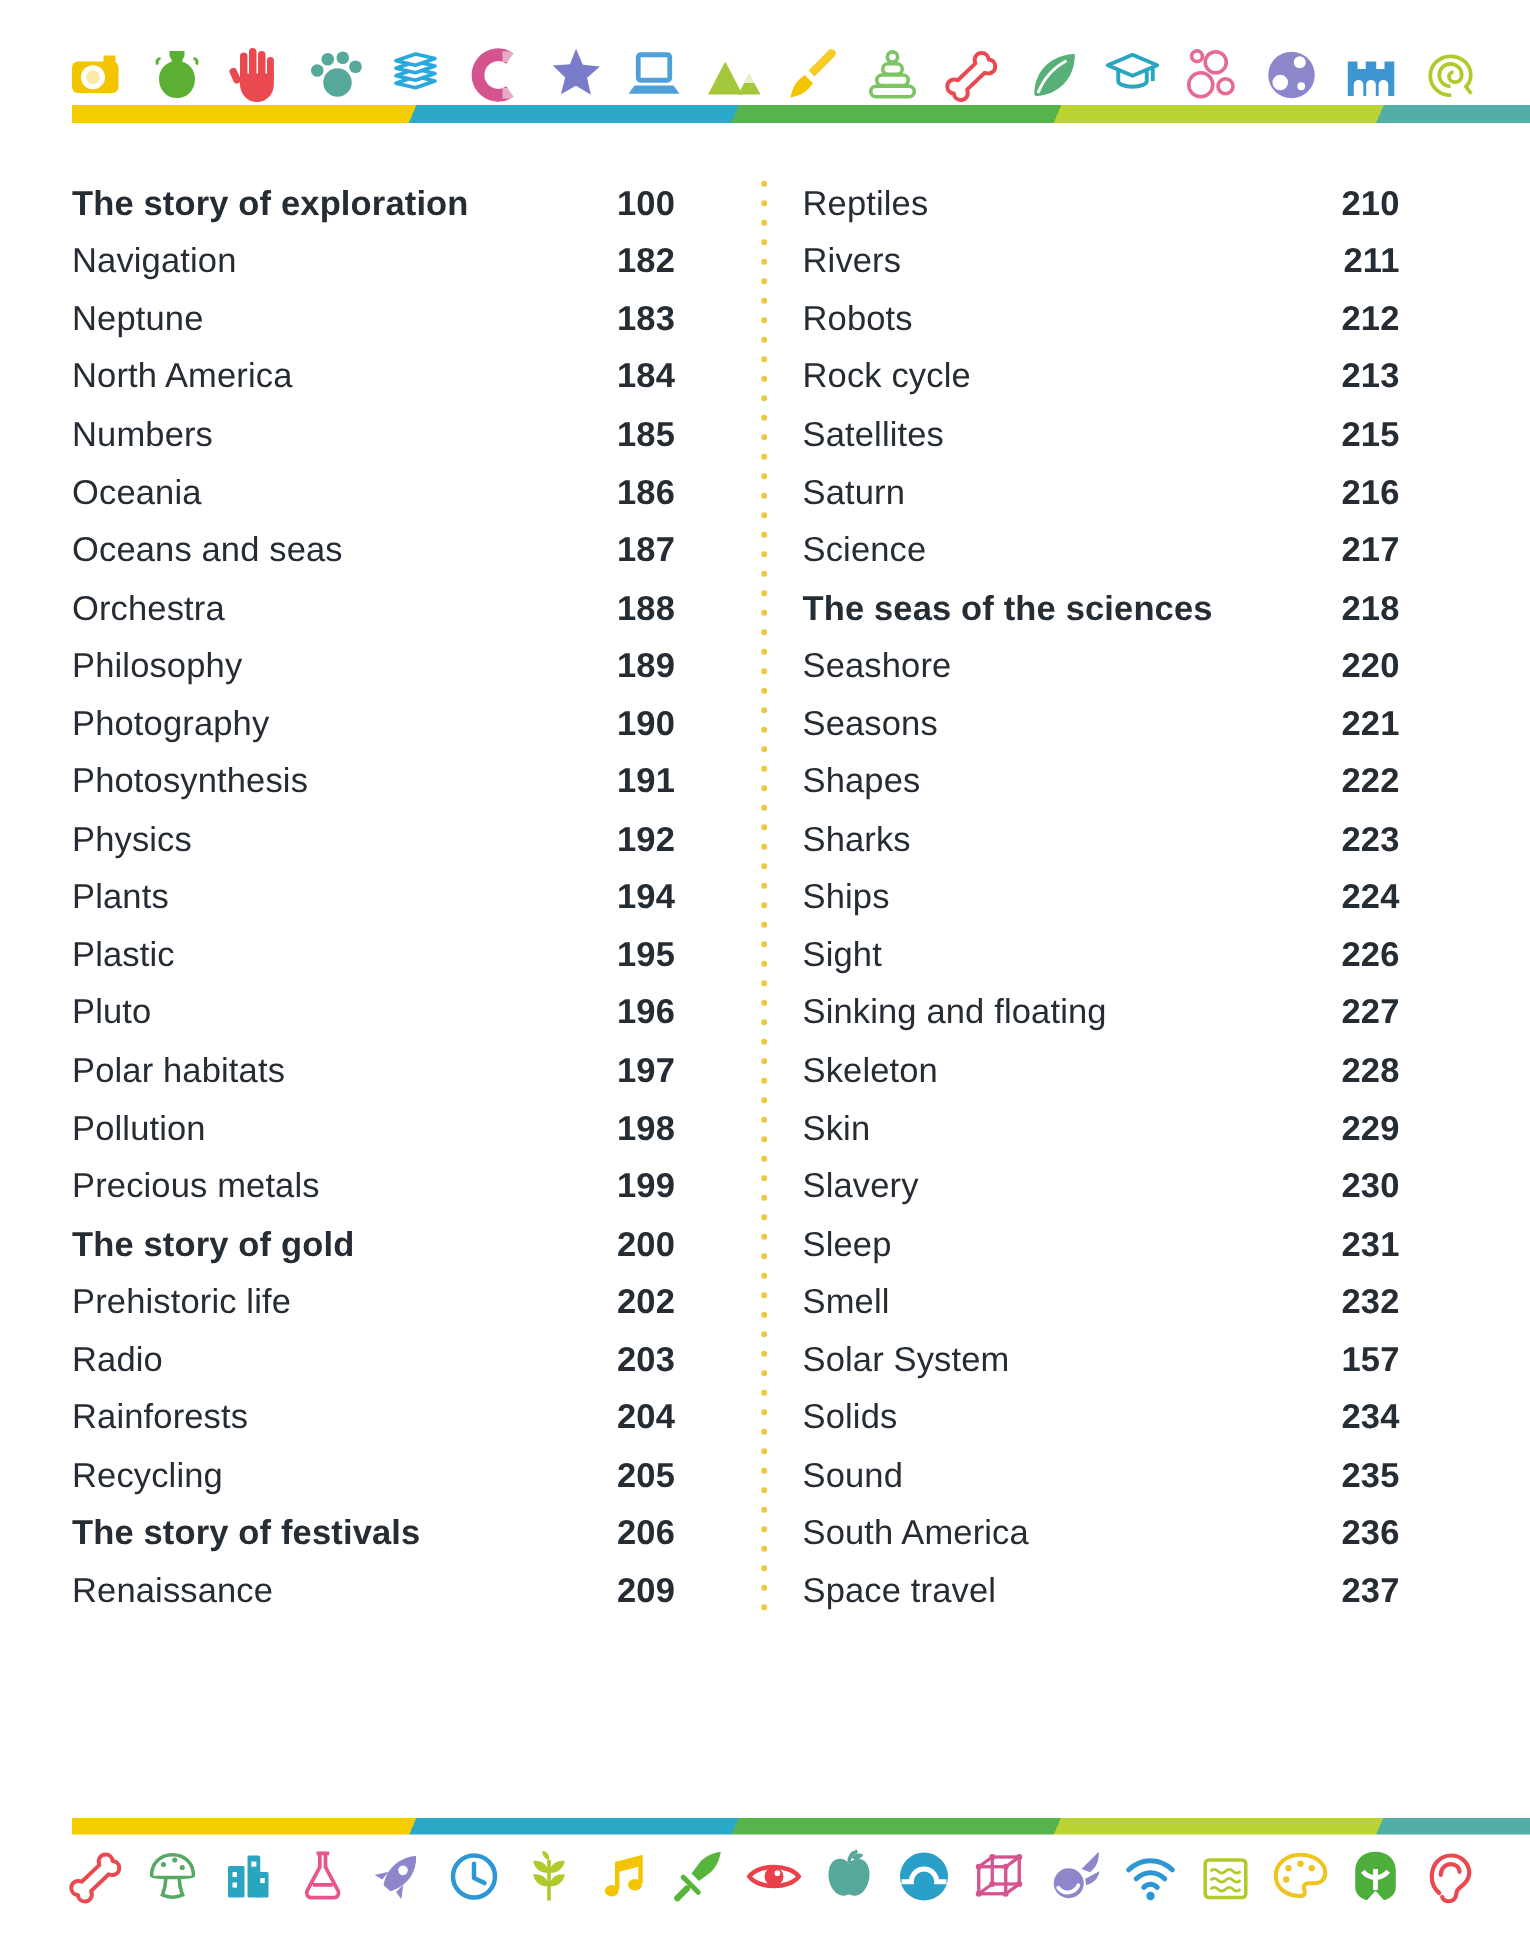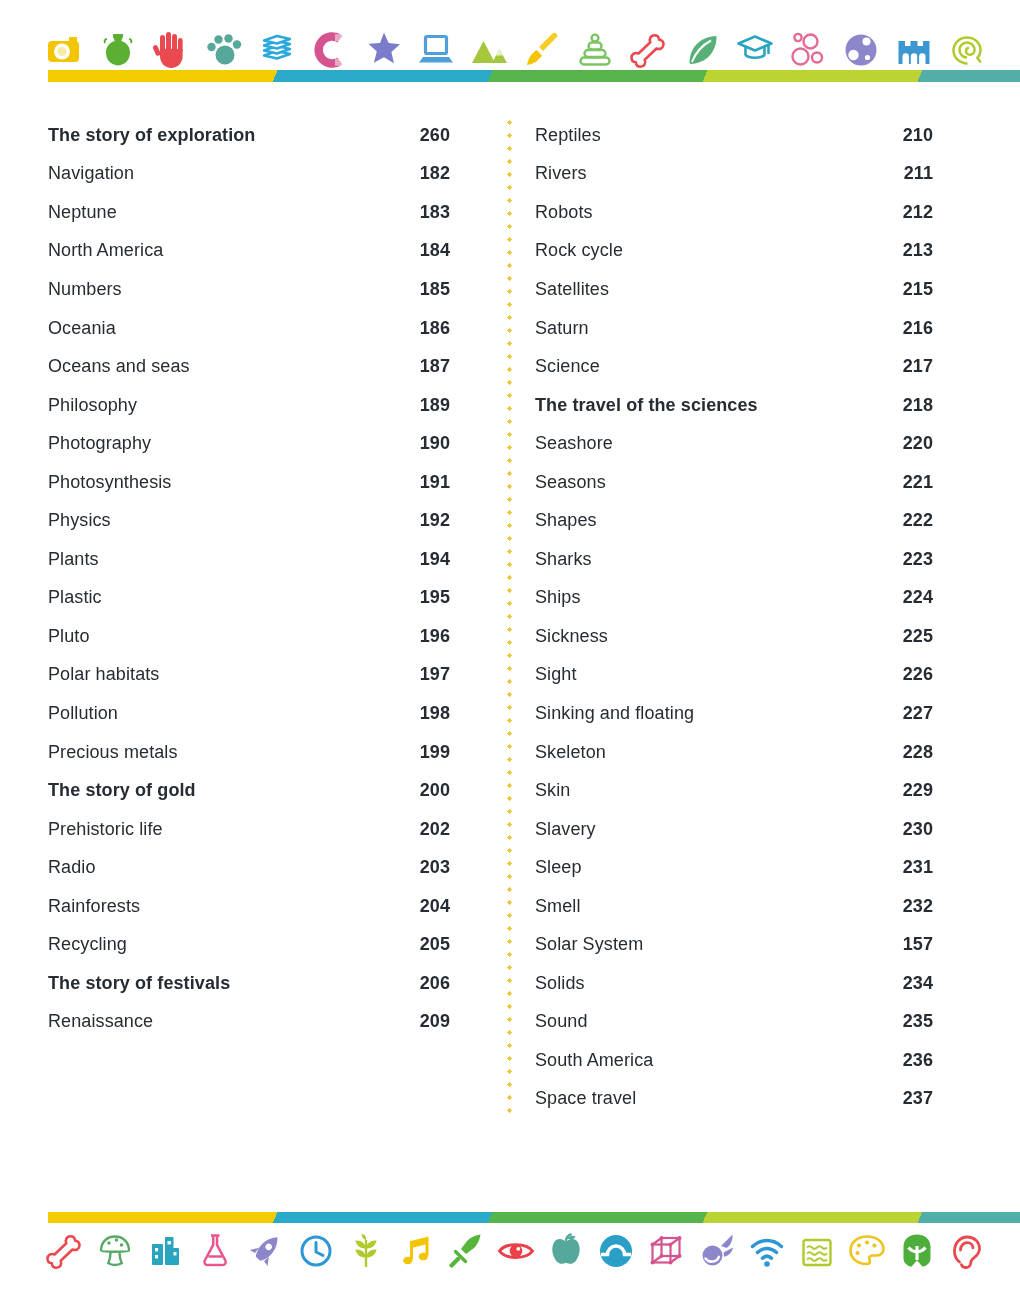--- a/index.html
+++ b/index.html
@@ -14,21 +14,21 @@
   .bar.top{top:70px;}
   .bar.bottom{top:1212px;height:11px;}
   main{position:absolute;left:48px;top:116px;display:flex;}
   .col{display:flex;flex-direction:column;}
   .col.left{width:402px;}
   .col.right{width:398px;text-align:right;}
   .divider{width:5px;margin-left:57px;margin-right:23px;
     background-image:radial-gradient(circle 2.2px at center,var(--dot,#ecc83f) 0 2.1px,rgba(0,0,0,0) 2.2px);
     background-size:5px 13px;background-repeat:repeat-y;}
   .row{height:38.55px;display:flex;justify-content:space-between;align-items:center;
-       font-size:18px;letter-spacing:0.1px;}
+       font-size:23px;letter-spacing:0.1px;}
   .row .label{white-space:nowrap;}
   .row .num{font-weight:700;}
   .row.bold .label{font-weight:700;}
 </style>
 </head>
 <body>
 
 <div class="page">
   <div class="icon-row top" id="top-icons">
       <span class="icon" style="color:#f3c400">
@@ -167,21 +167,21 @@
           </g>
         </svg>
       </span>
     </div>
   <div class="bar top" id="top-bar" style="background: linear-gradient(113deg, rgb(243, 205, 0) 0%, rgb(243, 205, 0) 23.5%, rgb(42, 169, 201) 23.5%, rgb(42, 169, 201) 45.5%, rgb(85, 181, 76) 45.5%, rgb(85, 181, 76) 67.5%, rgb(188, 211, 52) 67.5%, rgb(188, 211, 52) 89.5%, rgb(82, 175, 167) 89.5%, rgb(82, 175, 167) 100%);"></div>
 
   <main>
     <div class="col left" id="col-left">
         <div class="row bold">
           <span class="label">The story of exploration</span>
-          <span class="num">260</span>
+          <span class="num">100</span>
         </div>
         <div class="row">
           <span class="label">Navigation</span>
           <span class="num">182</span>
         </div>
         <div class="row">
           <span class="label">Neptune</span>
           <span class="num">183</span>
         </div>
         <div class="row">
@@ -192,20 +192,24 @@
           <span class="label">Numbers</span>
           <span class="num">185</span>
         </div>
         <div class="row">
           <span class="label">Oceania</span>
           <span class="num">186</span>
         </div>
         <div class="row">
           <span class="label">Oceans and seas</span>
           <span class="num">187</span>
+        </div>
+        <div class="row">
+          <span class="label">Orchestra</span>
+          <span class="num">188</span>
         </div>
         <div class="row">
           <span class="label">Philosophy</span>
           <span class="num">189</span>
         </div>
         <div class="row">
           <span class="label">Photography</span>
           <span class="num">190</span>
         </div>
         <div class="row">
@@ -293,21 +297,21 @@
         </div>
         <div class="row">
           <span class="label">Saturn</span>
           <span class="num">216</span>
         </div>
         <div class="row">
           <span class="label">Science</span>
           <span class="num">217</span>
         </div>
         <div class="row bold">
-          <span class="label">The travel of the sciences</span>
+          <span class="label">The seas of the sciences</span>
           <span class="num">218</span>
         </div>
         <div class="row">
           <span class="label">Seashore</span>
           <span class="num">220</span>
         </div>
         <div class="row">
           <span class="label">Seasons</span>
           <span class="num">221</span>
         </div>
@@ -315,24 +319,20 @@
           <span class="label">Shapes</span>
           <span class="num">222</span>
         </div>
         <div class="row">
           <span class="label">Sharks</span>
           <span class="num">223</span>
         </div>
         <div class="row">
           <span class="label">Ships</span>
           <span class="num">224</span>
-        </div>
-        <div class="row">
-          <span class="label">Sickness</span>
-          <span class="num">225</span>
         </div>
         <div class="row">
           <span class="label">Sight</span>
           <span class="num">226</span>
         </div>
         <div class="row">
           <span class="label">Sinking and floating</span>
           <span class="num">227</span>
         </div>
         <div class="row">

